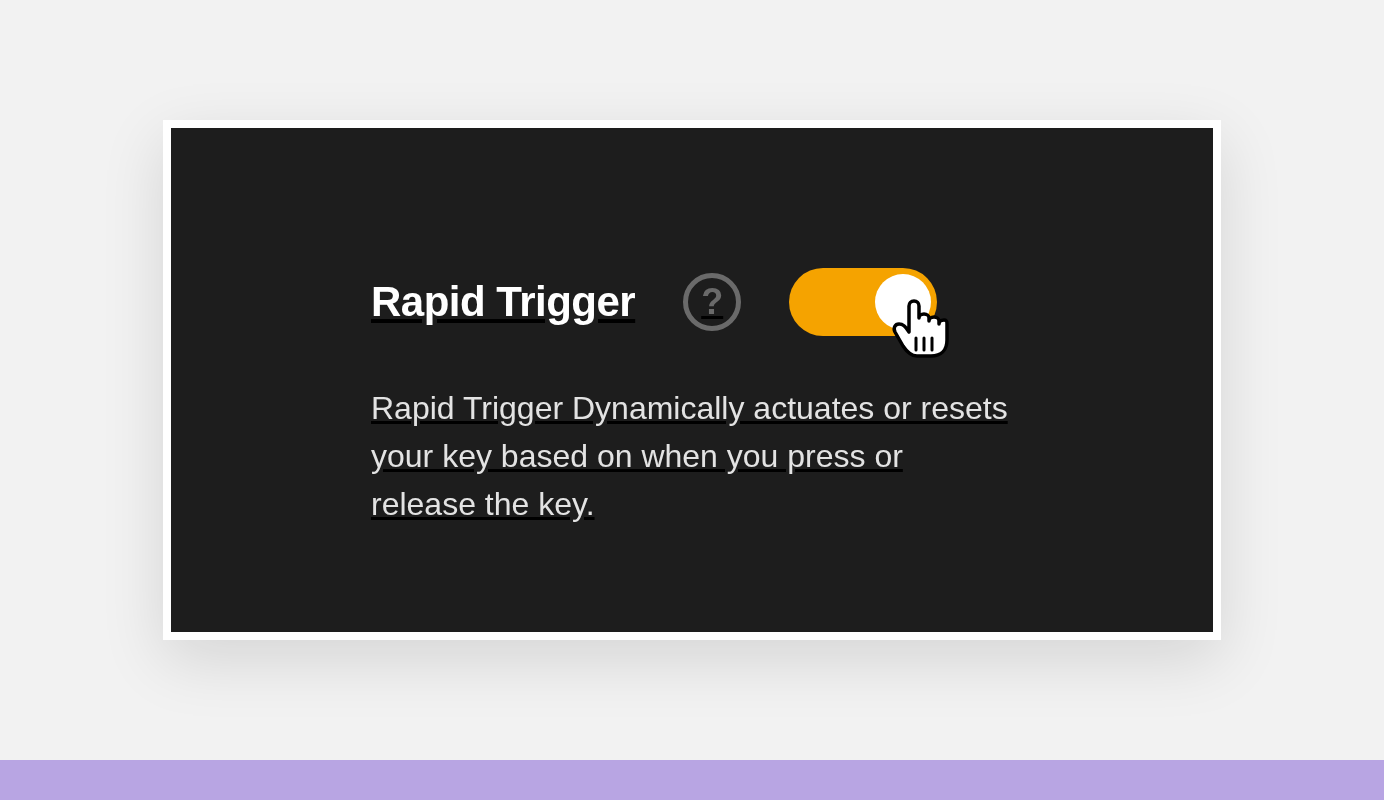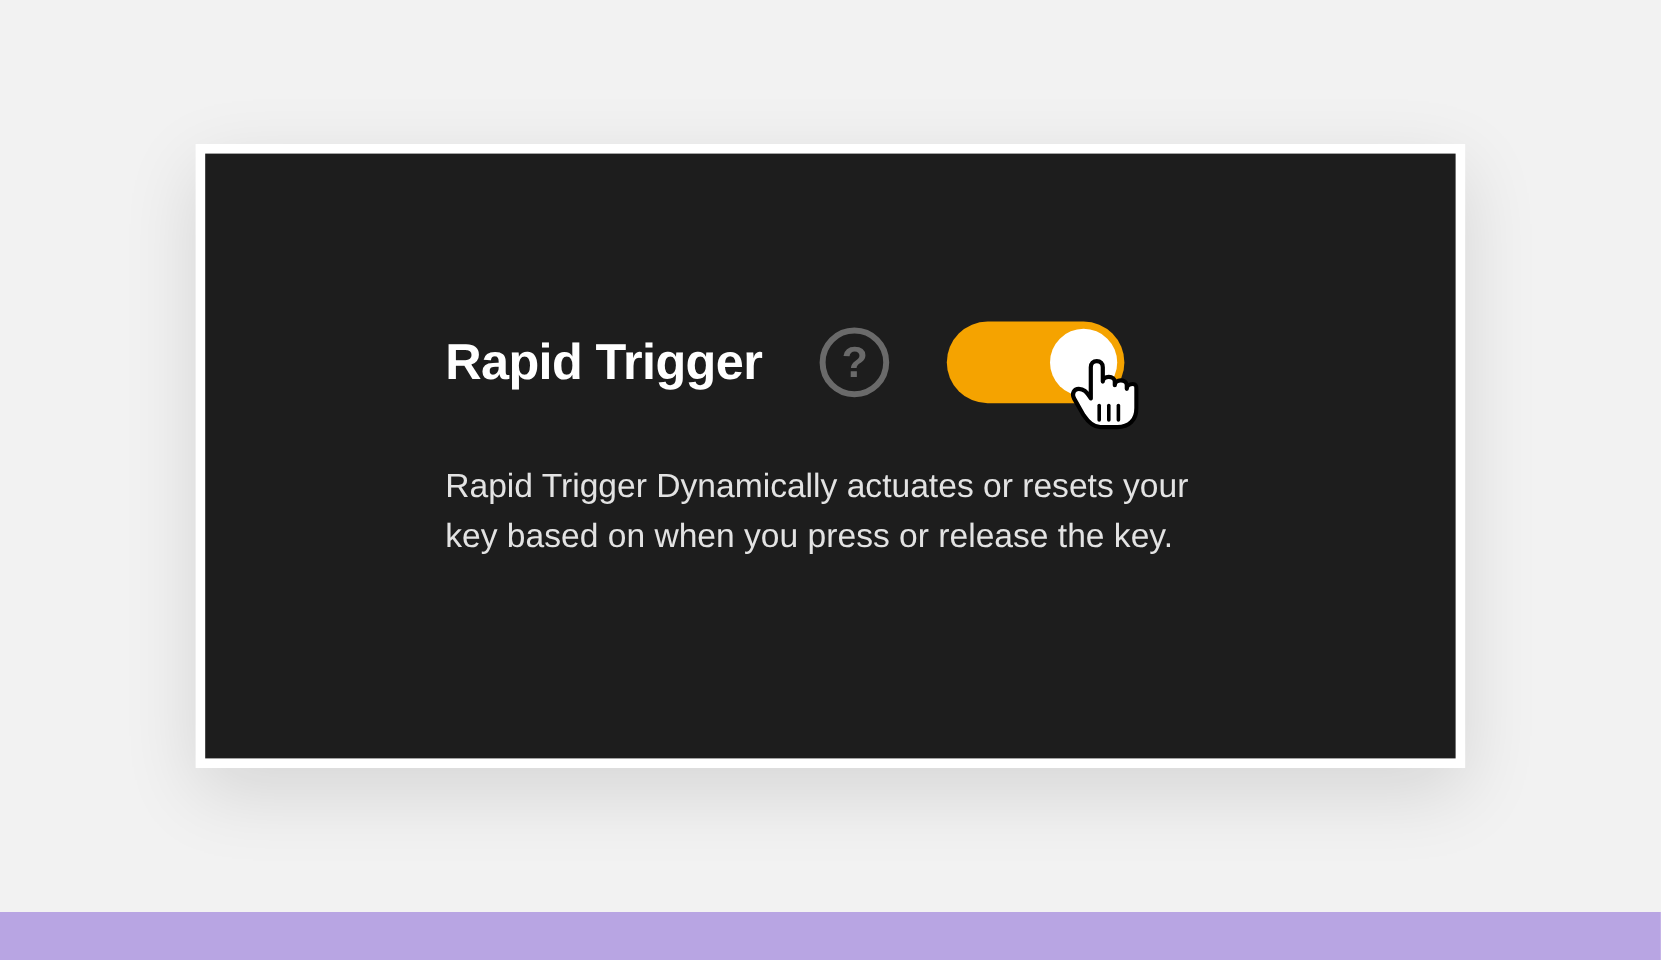--- a/index.html
+++ b/index.html
@@ -24,20 +24,21 @@
       background: #ffffff;
       box-shadow: 0 20px 60px rgba(0,0,0,0.12);
       padding: 8px;
     }
     .card-inner {
       width: 100%;
       height: 100%;
       background: #1d1d1d;
       padding: 140px 200px 40px 200px;
       position: relative;
+      text-decoration: underline;
     }
     .header-row {
       display: flex;
       align-items: center;
       gap: 48px;
       margin-bottom: 48px;
     }
     .title {
       color: #ffffff;
       font-size: 42px;
@@ -80,21 +81,21 @@
     .cursor {
       position: absolute;
       left: 100px;
       top: 30px;
       width: 60px;
       height: 65px;
       pointer-events: none;
     }
     .description {
       color: #e3e3e3;
-      font-size: 28px;
+      font-size: 32px;
       line-height: 1.5;
       font-weight: 400;
       max-width: 640px;
     }
     .bottom-band {
       position: absolute;
       left: 0;
       bottom: 0;
       width: 100%;
       height: 40px;

